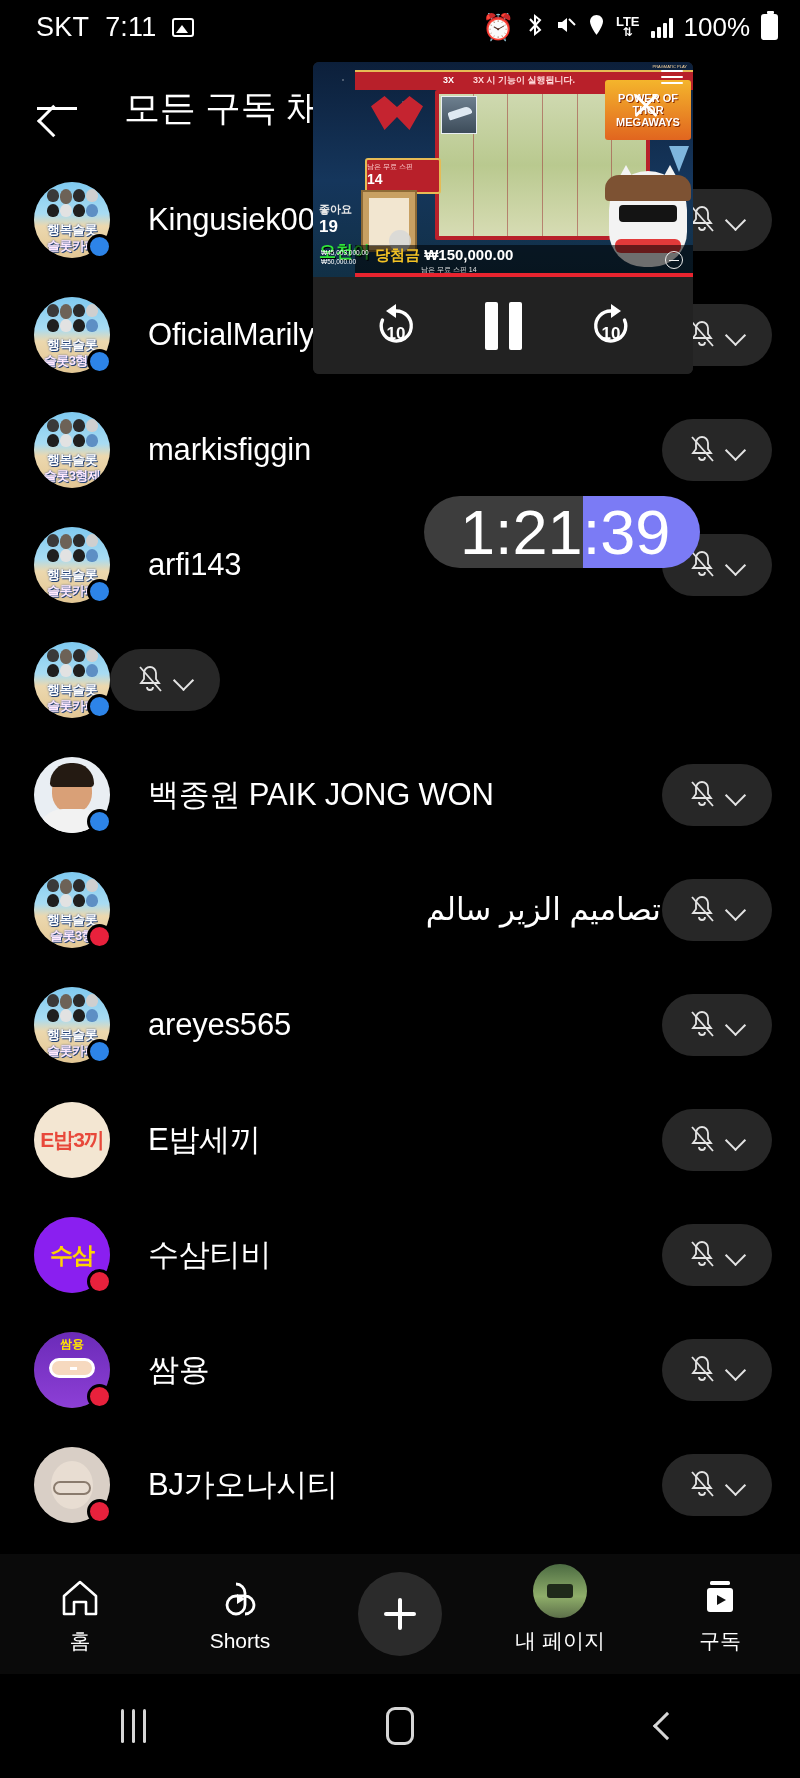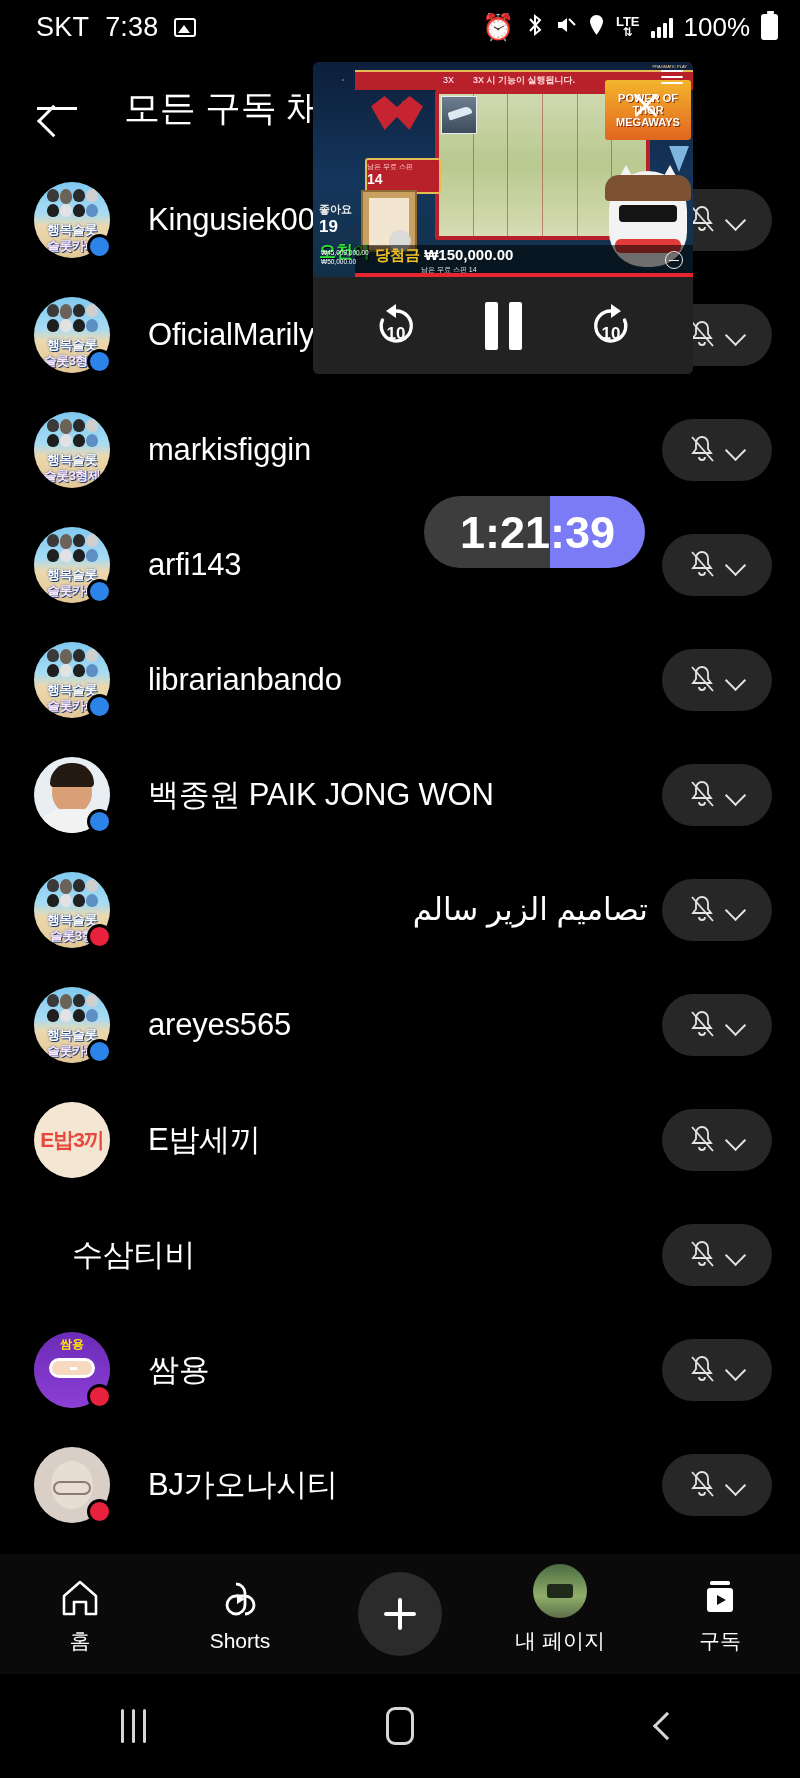--- a/index.html
+++ b/index.html
@@ -110,21 +110,21 @@
     position:absolute;right:-2px;bottom:-1px;width:25px;height:25px;border-radius:50%;
     border:3px solid #000;
   }
   .badge.blue{background:#2d84e8;}
   .badge.red{background:#e8213c;}
 
   .ch-name{
     flex:1; margin-left:38px; font-size:31px; font-weight:400; letter-spacing:-.2px;
     white-space:nowrap; overflow:hidden;
   }
-  .ch-name.rtl{direction:rtl;text-align:right;padding-right:14px;}
+  .ch-name.rtl{direction:rtl;text-align:right;padding-right:1px;}
 
   .bellbtn{
     width:110px;height:62px;border-radius:31px;background:#272727;
     display:flex;align-items:center;justify-content:center;gap:8px;flex:none;
   }
   .bell{width:30px;height:32px;position:relative;}
   .bell svg{display:block;}
   .chev{width:22px;height:22px;position:relative;}
   .chev:before{content:"";position:absolute;left:3px;top:4px;width:13px;height:13px;
     border-right:2.5px solid #e4e4e4;border-bottom:2.5px solid #e4e4e4;transform:rotate(45deg);}
@@ -144,21 +144,21 @@
       radial-gradient(1px 1px at 90px 40px,#cfe6ff,transparent),
       radial-gradient(1px 1px at 160px 12px,#fff,transparent),
       radial-gradient(1px 1px at 240px 30px,#fff,transparent),
       radial-gradient(1px 1px at 300px 16px,#cfe6ff,transparent),
       radial-gradient(1px 1px at 350px 50px,#fff,transparent);
     opacity:.9;}
   .mp-topbar{position:absolute;left:42px;right:0;top:8px;height:20px;background:#b8202a;
     border-top:2px solid #e6bb55;}
   .mp-topbar .tt{position:absolute;left:50%;top:2px;transform:translateX(-50%);
     font-size:9px;color:#ffd9d9;white-space:nowrap;font-weight:700;}
-  .mp-topbar .mult{position:absolute;left:26%;top:3px;font-size:9px;color:#fff;font-weight:400;}
+  .mp-topbar .mult{position:absolute;left:26%;top:3px;font-size:9px;color:#fff;font-weight:700;}
   .mp-reels{position:absolute;left:122px;top:28px;width:215px;height:150px;
     background:linear-gradient(#cfd9b0,#b9c98f 50%,#d7dcb4);
     border:4px solid #b8202a;border-radius:2px;display:flex;}
   .mp-reels div{flex:1;border-right:1px solid rgba(160,60,60,.55);}
   .mp-reels div:last-child{border-right:none;}
   .mp-sym{position:absolute;left:128px;top:34px;width:36px;height:38px;
     background:linear-gradient(#6d7f8f,#3d4c5a);border:1px solid #e9eef3;}
   .mp-sym:after{content:"";position:absolute;left:6px;top:12px;width:24px;height:8px;
     background:#dfe9f2;border-radius:4px 12px 4px 2px;transform:rotate(-18deg);}
   .mp-gate{position:absolute;left:46px;top:22px;width:76px;height:60px;}
@@ -219,21 +219,21 @@
   .pausebtn{display:flex;gap:11px;}
   .pausebtn i{display:block;width:13px;height:48px;background:#fff;border-radius:2px;}
 
   
   .seek{
     position:absolute; left:424px; top:496px; height:72px; z-index:40;
     display:flex; align-items:stretch; border-radius:36px; overflow:hidden;
   }
   .seek .done{background:#3d3d3d;display:flex;align-items:center;padding:0 0 0 36px;}
   .seek .rest{background:#7b7bf5;display:flex;align-items:center;padding-right:30px;}
-  .seek span{font-size:45px;font-weight:700;color:#fff;letter-spacing:0px;line-height:1;}
+  .seek span{font-size:63px;font-weight:400;color:#fff;letter-spacing:0px;line-height:1;}
 
   
   .bottomnav{
     position:absolute;left:0;bottom:104px;width:800px;height:120px;background:#0a0a0a;
     display:flex;align-items:center;
   }
   .nav{flex:1;display:flex;flex-direction:column;align-items:center;gap:9px;}
   .nav .lbl{font-size:21px;color:#fff;}
   .nav .ic{height:44px;display:flex;align-items:flex-end;justify-content:center;}
   .plusbtn{width:84px;height:84px;border-radius:50%;background:#2b2b2b;position:relative;}
@@ -251,21 +251,21 @@
   .recent i{display:block;width:3px;height:34px;background:#d6d6d6;border-radius:2px;}
   .homebtn{width:28px;height:38px;border:3px solid #d6d6d6;border-radius:9px;}
   .backbtn{width:20px;height:20px;border-left:3px solid #d6d6d6;border-bottom:3px solid #d6d6d6;transform:rotate(45deg);}
 </style>
 </head>
 <body>
 
 <div class="statusbar">
   <div class="sb-left">
     <span>SKT</span>
-    <span>7:38</span>
+    <span>7:11</span>
     <span class="sb-pic"></span>
   </div>
   <div class="sb-right">
     <span class="sb-ico">⏰</span>
     <span class="sb-ico">
       <svg width="18" height="24" viewBox="0 0 18 24">
           <path d="M4 6 L14 17 L9 21 V3 L14 7 L4 18" fill="none" stroke="#fff" stroke-width="2"></path>
         </svg>
     </span>
     <span class="sb-ico">
@@ -446,21 +446,20 @@
             <b></b>
             <b></b>
             <b></b>
             <b></b>
           </div>
         <div class="t1">행복슬롯</div>
         <div class="t2">슬롯카페</div>
       </div>
       <div class="badge blue"></div>
     </div>
-    <div class="ch-name">librarianbando</div>
     <div class="bellbtn">
       <span class="bell">
         <svg width="30" height="32" viewBox="0 0 30 32">
             <path d="M15 3a6 6 0 0 1 6 6v6l3 4H6l3-4V9a6 6 0 0 1 6-6z" fill="none" stroke="#e4e4e4" stroke-width="1.8"></path>
             <path d="M12 23a3 3 0 0 0 6 0" fill="none" stroke="#e4e4e4" stroke-width="1.8"></path>
             <path d="M5 3 L26 27" stroke="#e4e4e4" stroke-width="1.8"></path>
           </svg>
       </span>
       <span class="chev"></span>
     </div>
@@ -568,20 +567,26 @@
             <path d="M15 3a6 6 0 0 1 6 6v6l3 4H6l3-4V9a6 6 0 0 1 6-6z" fill="none" stroke="#e4e4e4" stroke-width="1.8"></path>
             <path d="M12 23a3 3 0 0 0 6 0" fill="none" stroke="#e4e4e4" stroke-width="1.8"></path>
             <path d="M5 3 L26 27" stroke="#e4e4e4" stroke-width="1.8"></path>
           </svg>
       </span>
       <span class="chev"></span>
     </div>
   </div>
 
   <div class="row">
+    <div class="avatar">
+      <div class="av-img av-susam">
+        <span>수삼</span>
+      </div>
+      <div class="badge red"></div>
+    </div>
     <div class="ch-name">수삼티비</div>
     <div class="bellbtn">
       <span class="bell">
         <svg width="30" height="32" viewBox="0 0 30 32">
             <path d="M15 3a6 6 0 0 1 6 6v6l3 4H6l3-4V9a6 6 0 0 1 6-6z" fill="none" stroke="#e4e4e4" stroke-width="1.8"></path>
             <path d="M12 23a3 3 0 0 0 6 0" fill="none" stroke="#e4e4e4" stroke-width="1.8"></path>
             <path d="M5 3 L26 27" stroke="#e4e4e4" stroke-width="1.8"></path>
           </svg>
       </span>
       <span class="chev"></span>

